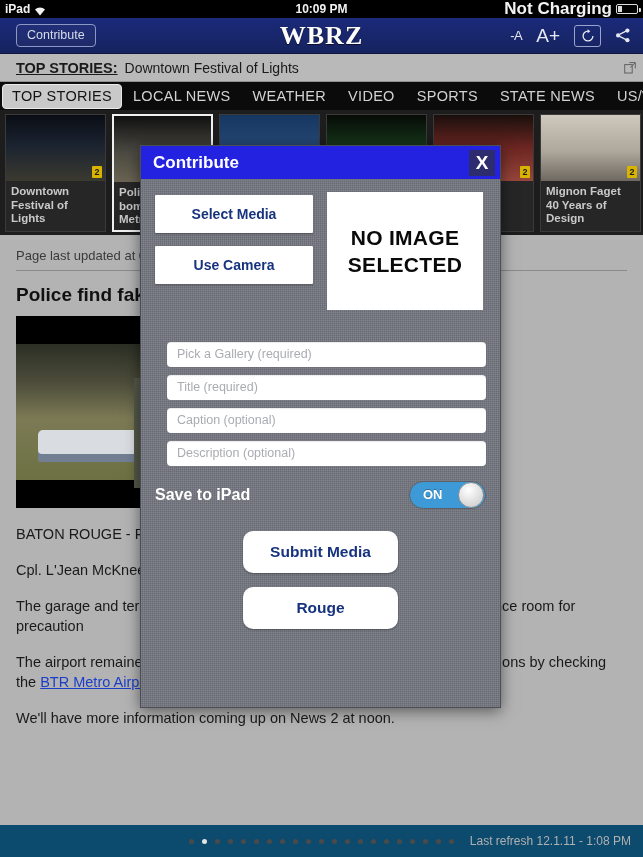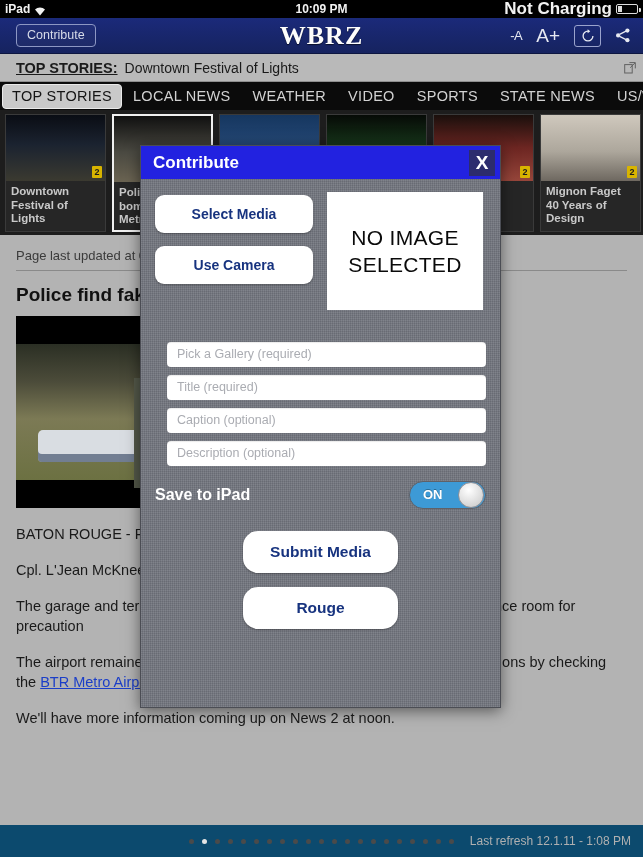--- a/index.html
+++ b/index.html
@@ -218,29 +218,29 @@
   .modal-close {
     margin-left: auto; margin-right: 5px;
     width: 26px; height: 26px; background: #2c2c6e;
     color: #fff; font-size: 19px; font-weight: bold;
     display: flex; align-items: center; justify-content: center;
   }
   .modal-body { padding: 13px 14px 0 14px; position: relative; }
   .row-top { display: flex; gap: 14px; }
   .media-btns { display: flex; flex-direction: column; gap: 13px; width: 158px; padding-top: 3px; }
   .pill {
-    background: #fff; border-radius: 9px;
+    background: #fff; border-radius: 1px;
     color: #17337f; font-size: 14px; font-weight: bold;
     text-align: center; line-height: 38px; height: 38px;
     box-shadow: 0 1px 2px rgba(0,0,0,.3);
   }
   .no-image {
     width: 156px; height: 118px; background: #fff;
     display: flex; flex-direction: column; align-items: center; justify-content: center;
-    color: #0a0a0a; font-size: 21px; font-weight: normal; letter-spacing: .3px;
+    color: #0a0a0a; font-size: 21px; font-weight: bold; letter-spacing: .3px;
     line-height: 27px;
   }
   .fields { margin-top: 32px; display: flex; flex-direction: column; gap: 8px; }
   .field {
     height: 25px; background: #fff; border-radius: 4px;
     color: #aaacb2; font-size: 12.5px; line-height: 25px; padding-left: 10px;
     box-shadow: inset 0 1px 1px rgba(0,0,0,.08);
     margin-left: 12px;
   }
   .save-row {
@@ -258,21 +258,21 @@
   }
   .toggle-knob {
     position: absolute; right: 1px; top: 0px;
     width: 26px; height: 26px; border-radius: 50%;
     background: radial-gradient(circle at 40% 30%, #fff 0%, #d4d4d4 75%, #bcbcbc 100%);
     border: 1px solid #8f9096;
   }
   .fields2 { margin-top: 13px; display: flex; flex-direction: column; gap: 8px; }
   .action-btns { margin-top: 22px; display: flex; flex-direction: column; gap: 14px; align-items: center; }
   .big-pill {
-    width: 155px; height: 42px; background: #fff; border-radius: 15px;
+    width: 155px; height: 42px; background: #fff; border-radius: 10px;
     color: #17337f; font-size: 15.5px; font-weight: bold;
     display: flex; align-items: center; justify-content: center;
     box-shadow: 0 1px 2px rgba(0,0,0,.3);
   }
 </style>
 </head>
 <body>
 
 <div id="app">
 

